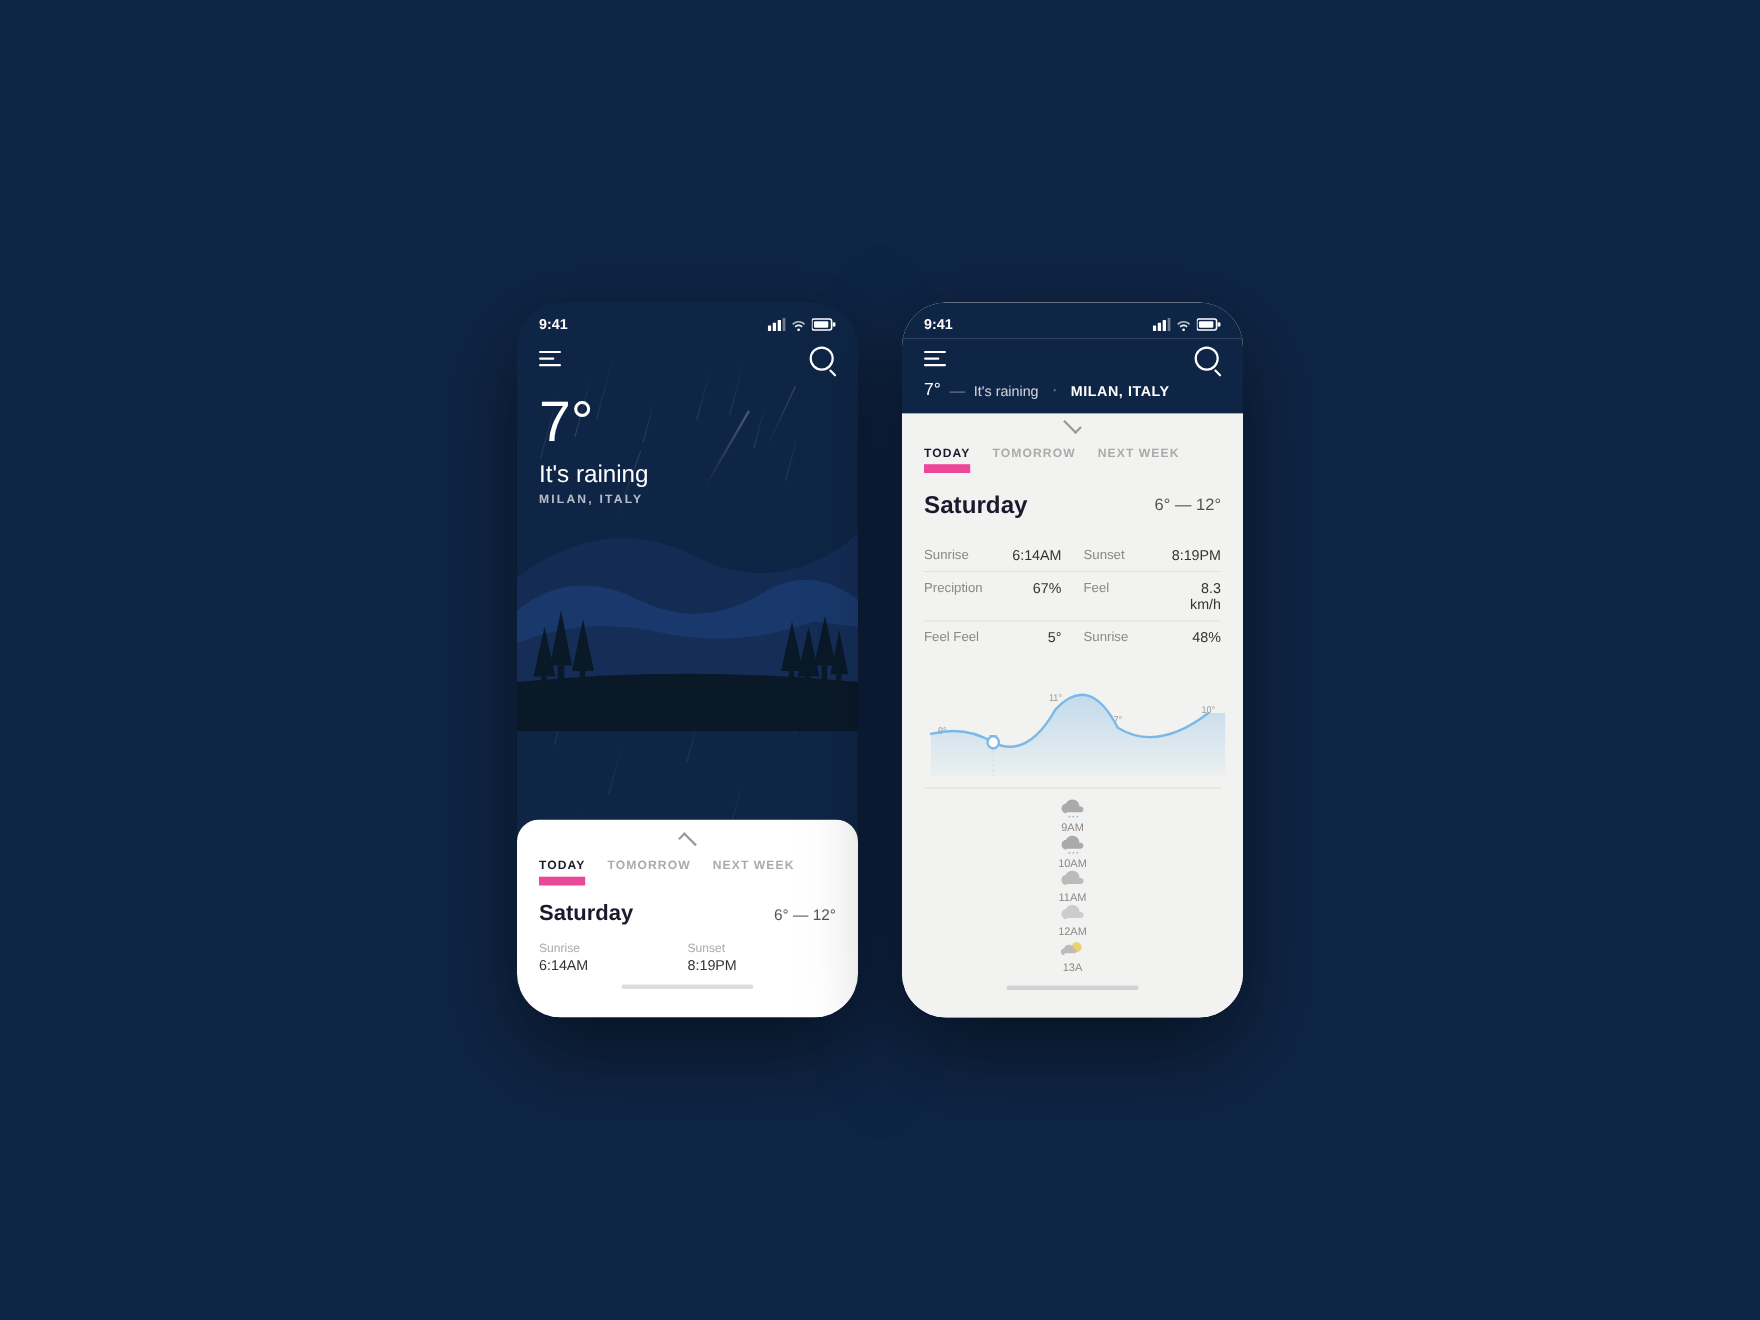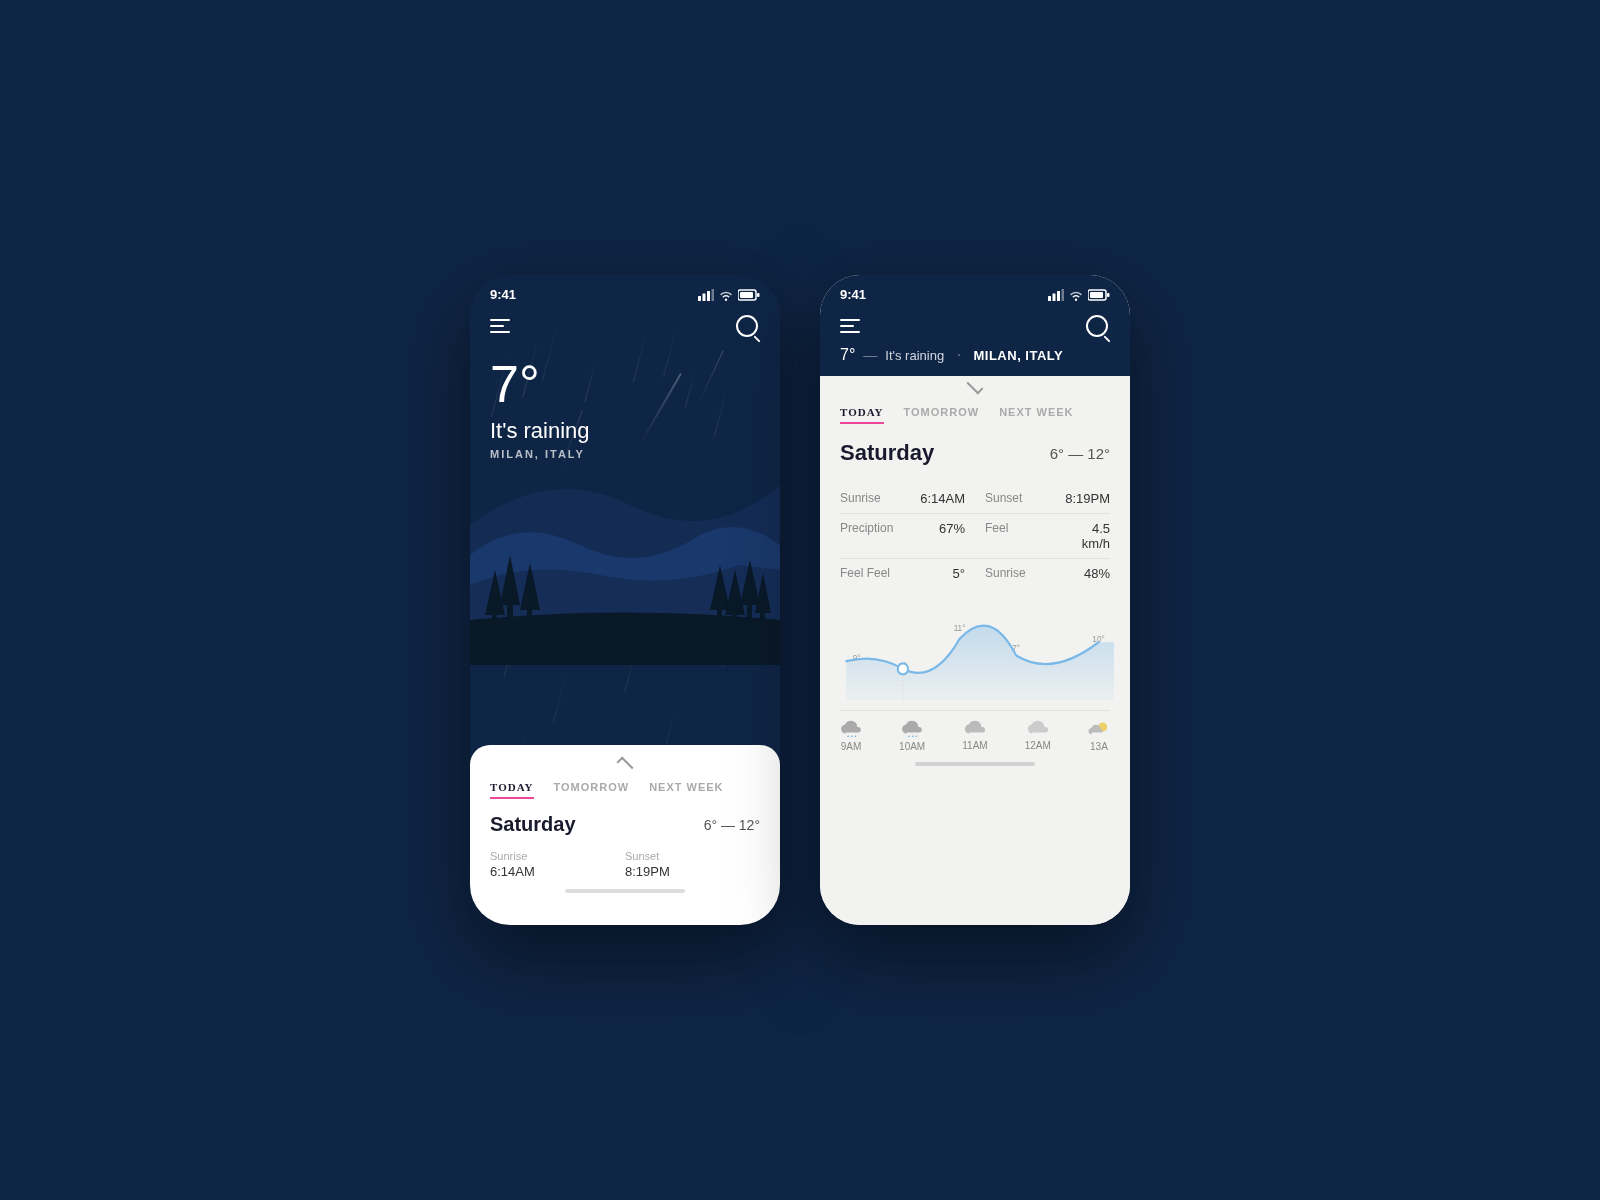--- a/index.html
+++ b/index.html
@@ -192,21 +192,21 @@
 
     .tab {
       font-size: 11px;
       font-weight: 600;
       letter-spacing: 1px;
       text-transform: uppercase;
       cursor: pointer;
       padding-bottom: 4px;
     }
 
-    .tab-active { color: #1a1a2e; border-bottom: 2px solid #ec4899; font-family: Liberation Serif, serif; }
+    .tab-active { color: #1a1a2e; border-bottom: 8px solid #ec4899; }
     .tab-inactive { color: #aaa; text-align: center; }
 
     .day-row {
       display: flex;
       justify-content: space-between;
       align-items: center;
       margin-bottom: 14px;
     }
 
     .day-name {
@@ -394,20 +394,21 @@
       height: 100%;
     }
 
     
     .hourly-row {
       display: flex;
       justify-content: space-between;
       align-items: center;
       padding: 8px 0 0;
       border-top: 1px solid rgba(0,0,0,0.07);
+      flex-direction: column;
     }
 
     .hour-item {
       display: flex;
       flex-direction: column;
       align-items: center;
       gap: 4px;
     }
 
     .hour-label {
@@ -647,21 +648,21 @@
             <span class="stat-value">8:19PM</span>
           </div>
         </div>
         <div class="stats-row">
           <div class="stat-col">
             <span class="stat-label">Preciption</span>
             <span class="stat-value">67%</span>
           </div>
           <div class="stat-col">
             <span class="stat-label">Feel</span>
-            <span class="stat-value">4.5 km/h</span>
+            <span class="stat-value">8.3 km/h</span>
           </div>
         </div>
         <div class="stats-row">
           <div class="stat-col">
             <span class="stat-label">Feel Feel</span>
             <span class="stat-value">5°</span>
           </div>
           <div class="stat-col">
             <span class="stat-label">Sunrise</span>
             <span class="stat-value">48%</span>

